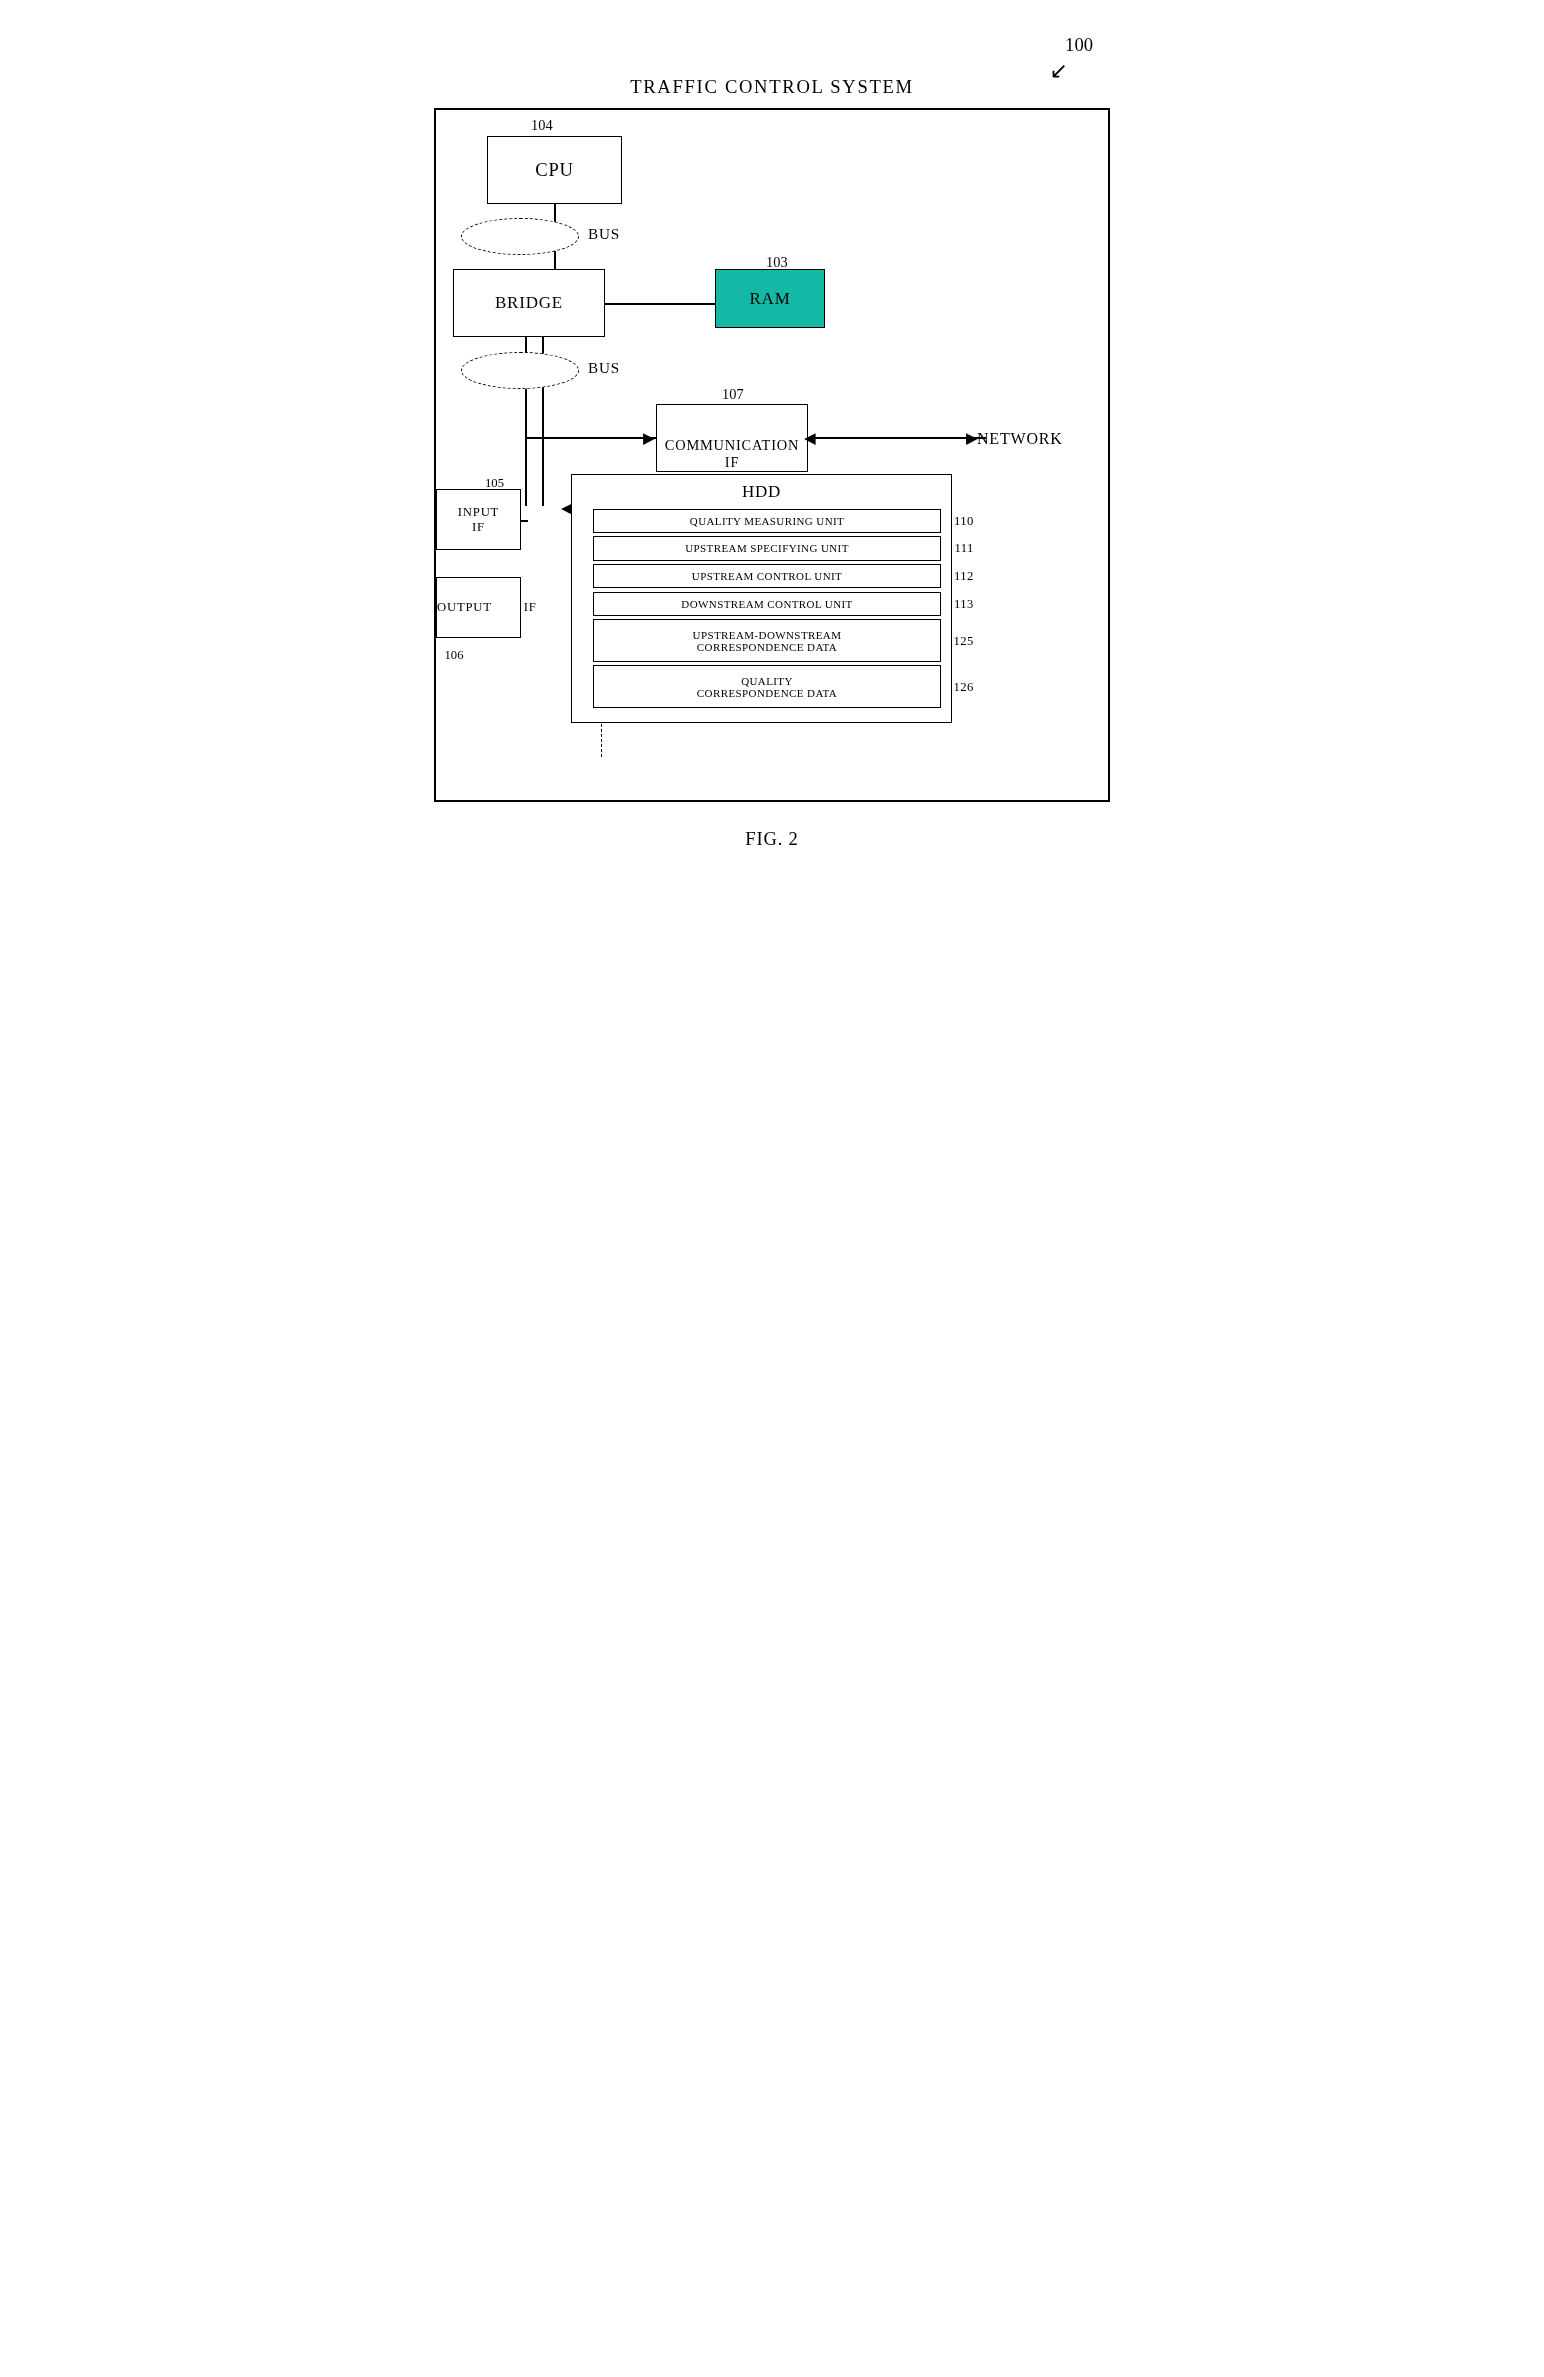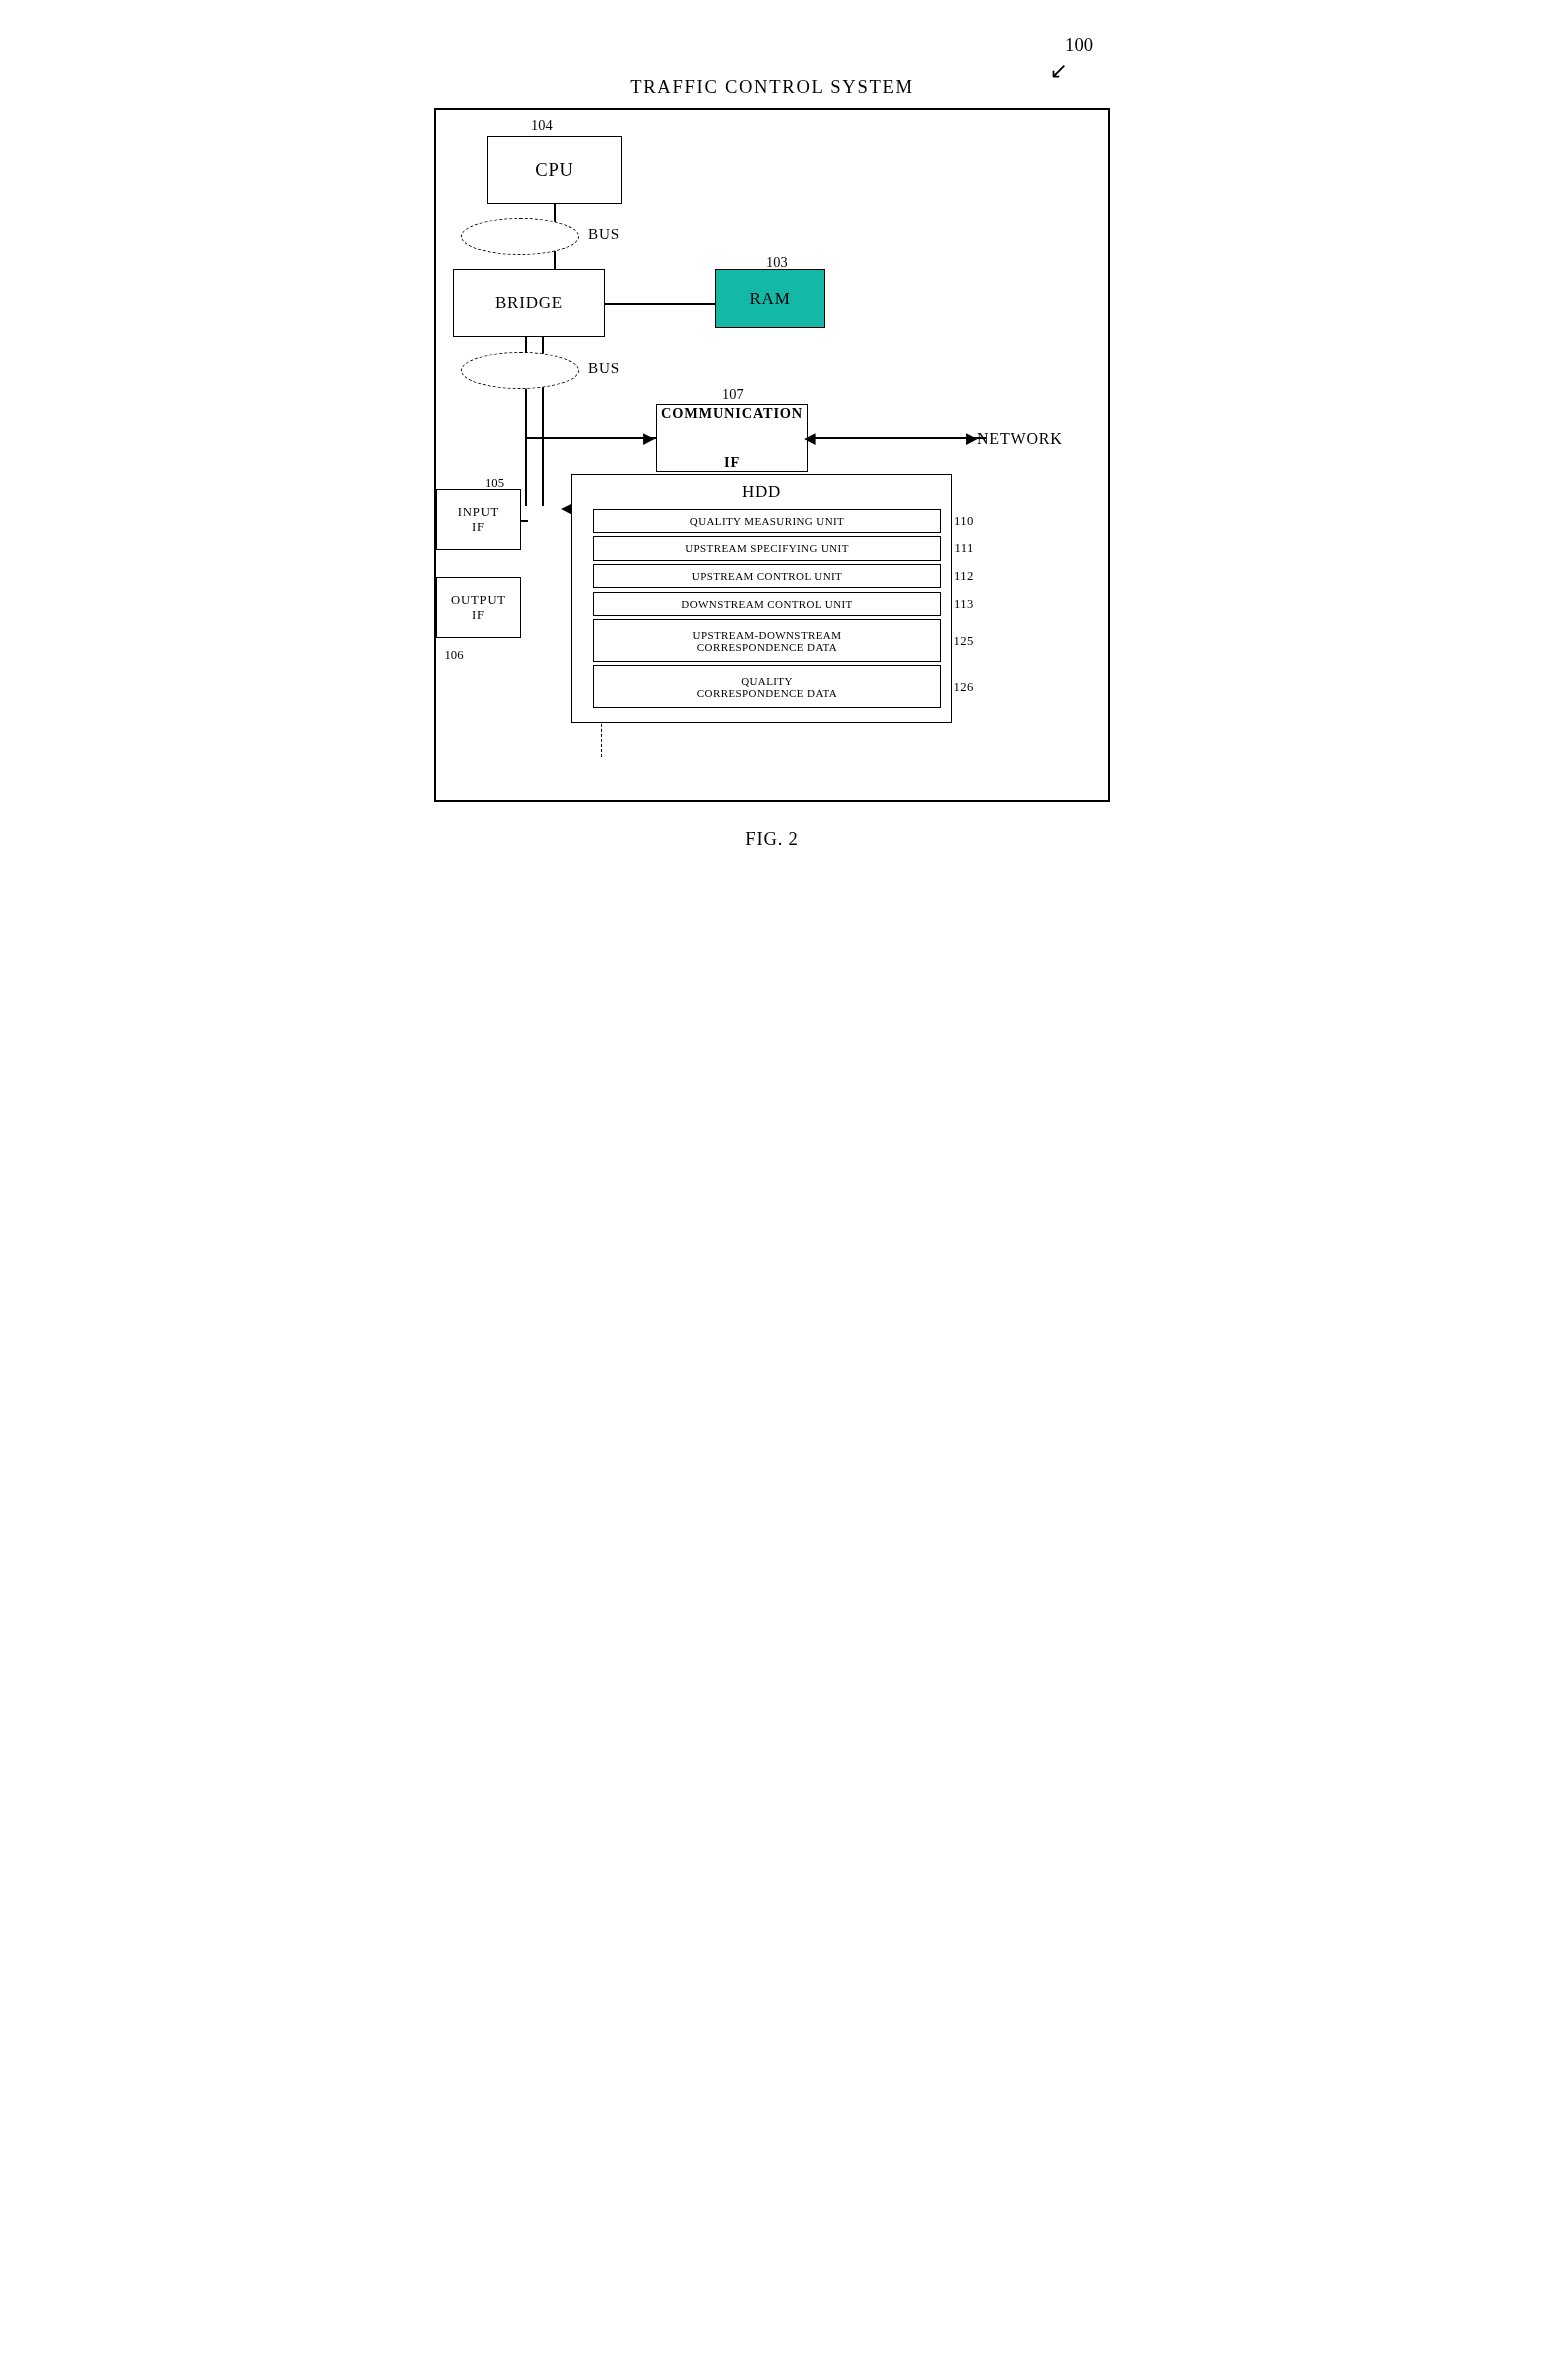--- a/index.html
+++ b/index.html
@@ -149,27 +149,26 @@
     
     .comm-block {
       position: absolute;
       top: 294px;
       left: 220px;
       width: 152px;
       height: 68px;
       border: 1.7px solid #000;
       display: flex;
       align-items: center;
-      justify-content: space-between;
+      justify-content: flex-end;
       flex-direction: column;
       font-size: 14.4px;
       letter-spacing: 0.8px;
       background: #fff;
       text-align: center;
-      font-weight: bold;
     }
 
     .ref-107 {
       position: absolute;
       top: 276px;
       left: 286px;
       font-size: 14.4px;
     }
 
     
@@ -200,26 +199,27 @@
     
     .output-if-block {
       position: absolute;
       top: 467px;
       left: 0px;
       width: 85px;
       height: 61px;
       border: 1.7px solid #000;
       display: flex;
       align-items: center;
-      justify-content: center;
-      flex-direction: column;
-      font-size: 12.7px;
-      letter-spacing: 0.8px;
-      background: #fff;
-      text-align: center;
+      justify-content: flex-start;
+      flex-direction: row;
+      font-size: 12.7px;
+      letter-spacing: 0.8px;
+      background: #fff;
+      text-align: center;
+      gap: 32px;
     }
 
     .ref-106 {
       position: absolute;
       top: 538px;
       left: 8.5px;
       font-size: 12.7px;
     }
 
     

